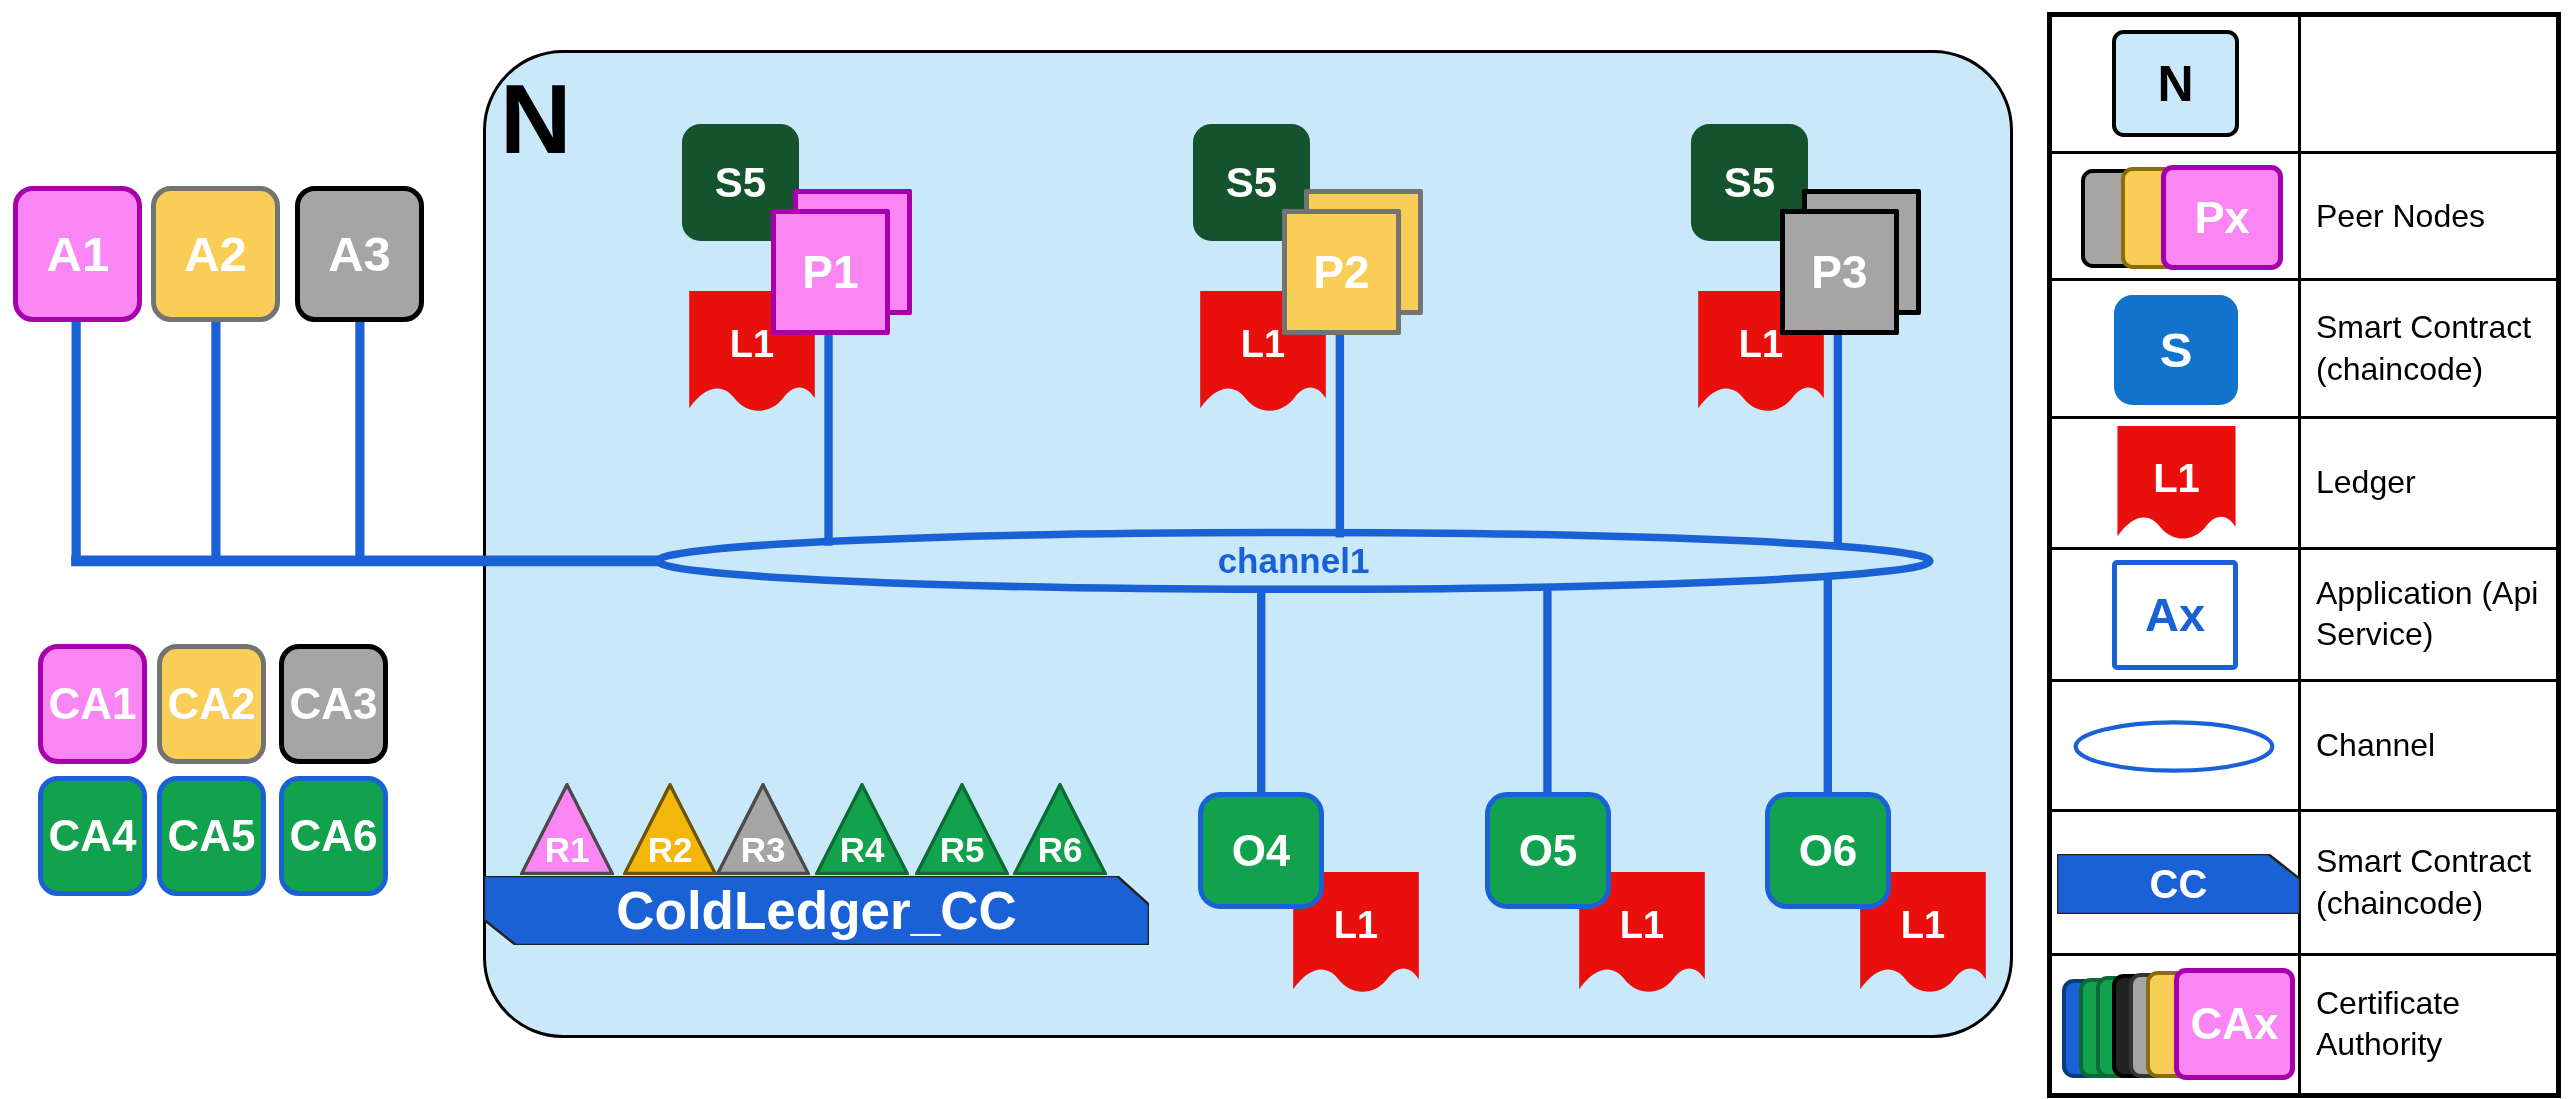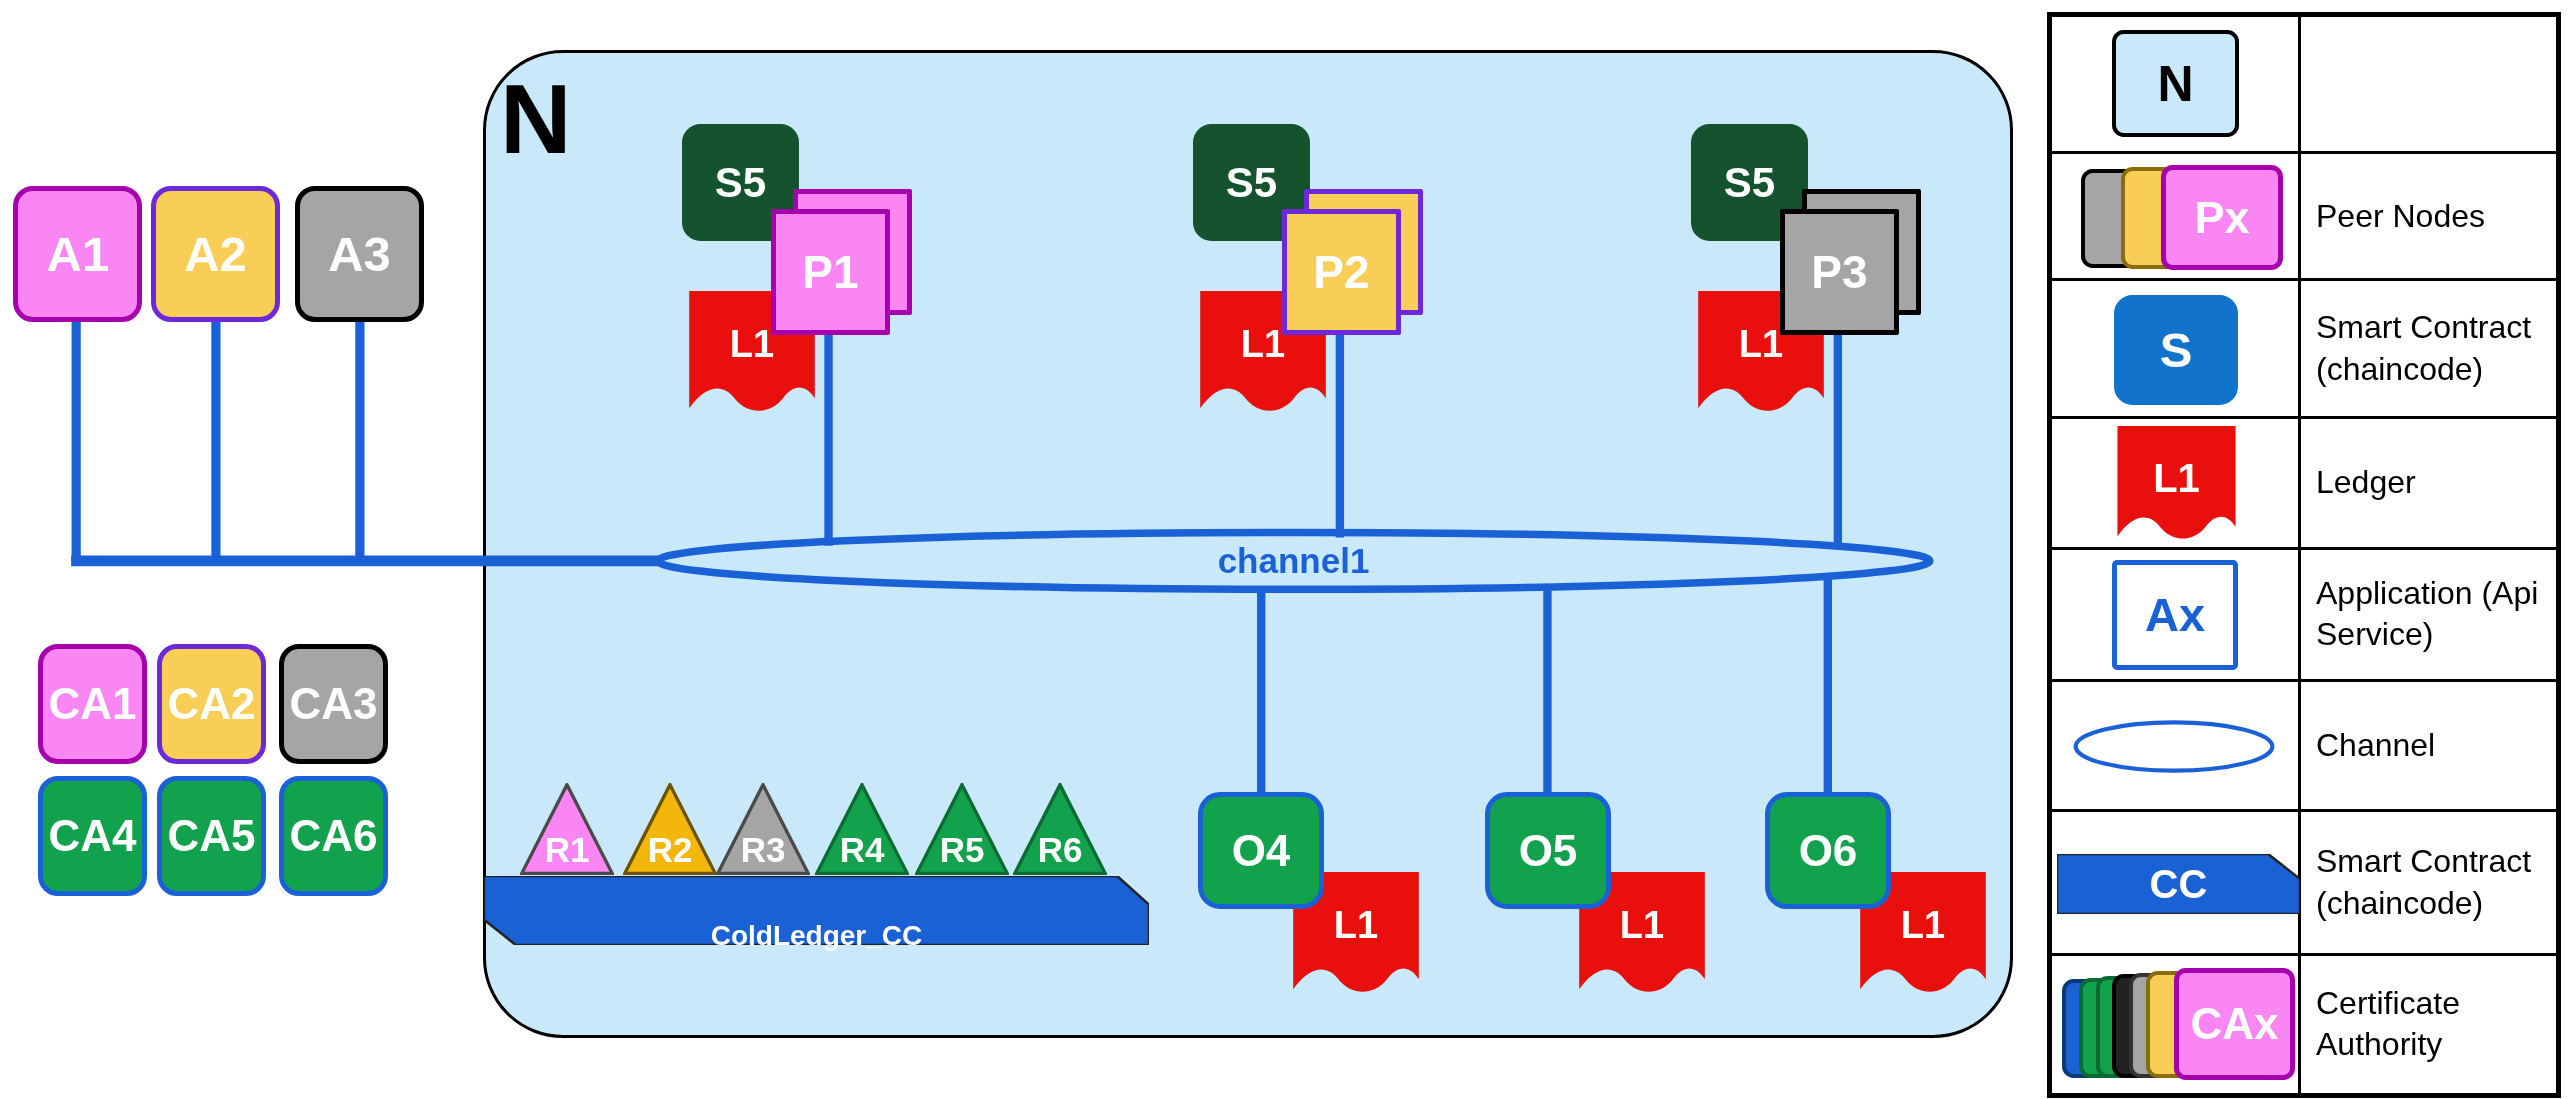--- a/index.html
+++ b/index.html
@@ -13,21 +13,21 @@
            border:3.3px solid #000;border-radius:80px;z-index:0;}
   #network-label{left:500px;top:60px;width:117px;height:117px;color:#000;
                  font-size:99px;font-weight:800;z-index:2;display:flex;align-items:center;}
 
   
   #wires{left:0;top:0;width:2576px;height:1100px;z-index:1;pointer-events:none;}
 
   
   .sq{border-radius:20px;z-index:2;}
   .pink{background:#f986f3;border:5px solid #a500ab;}
-  .yellow{background:#f8ce57;border:5px solid #6d28d9;}
+  .yellow{background:#f8ce57;border:5px solid #737373;}
   .grayc{background:#a5a5a5;border:5px solid #000;}
   .greenc{background:#12a24d;border:5px solid #1b61d6;}
   .abox{width:129px;height:136px;font-size:49px;}
   .cabox{width:109px;height:120px;font-size:44px;}
 
   
   .s5{width:117px;height:117px;background:#14532d;border-radius:18.4px;font-size:42px;z-index:2;}
   .pbox{width:119px;height:126px;border-radius:2px;font-size:46px;}
   .pback{z-index:3;}
   .pfront{z-index:4;}
@@ -45,21 +45,21 @@
   .tri{width:94px;height:92px;z-index:2;}
   .tri svg{position:absolute;left:0;top:0;width:100%;height:100%;}
   .tri .tlbl{position:absolute;left:0;bottom:5px;width:100%;text-align:center;
              font-weight:700;color:#fff;font-size:35px;}
 
   
   #banner{left:484px;top:876px;width:665px;height:69px;z-index:2;}
   #banner svg{position:absolute;left:0;top:0;width:100%;height:100%;}
   #banner .blbl{position:absolute;left:0;top:0;width:100%;height:100%;
                 display:flex;align-items:center;justify-content:center;
-                color:#fff;font-weight:700;font-size:28px;margin-top:25px;}
+                color:#fff;font-weight:700;font-size:53px;}
 
   #channel-label{left:1168px;top:536px;width:251px;height:50px;z-index:2;
                  color:#1b61d6;font-weight:700;font-size:35px;}
 
   
   #legend{left:2047px;top:11.7px;width:514px;height:1086px;border:5px solid #000;
           display:flex;flex-direction:column;z-index:5;background:#fff;}
   .lrow{display:flex;box-sizing:border-box;border-top:3.3px solid #000;}
   .lrow:first-child{border-top:none;}
   .licon{width:249px;position:relative;border-right:3.3px solid #000;box-sizing:border-box;flex:none;}

